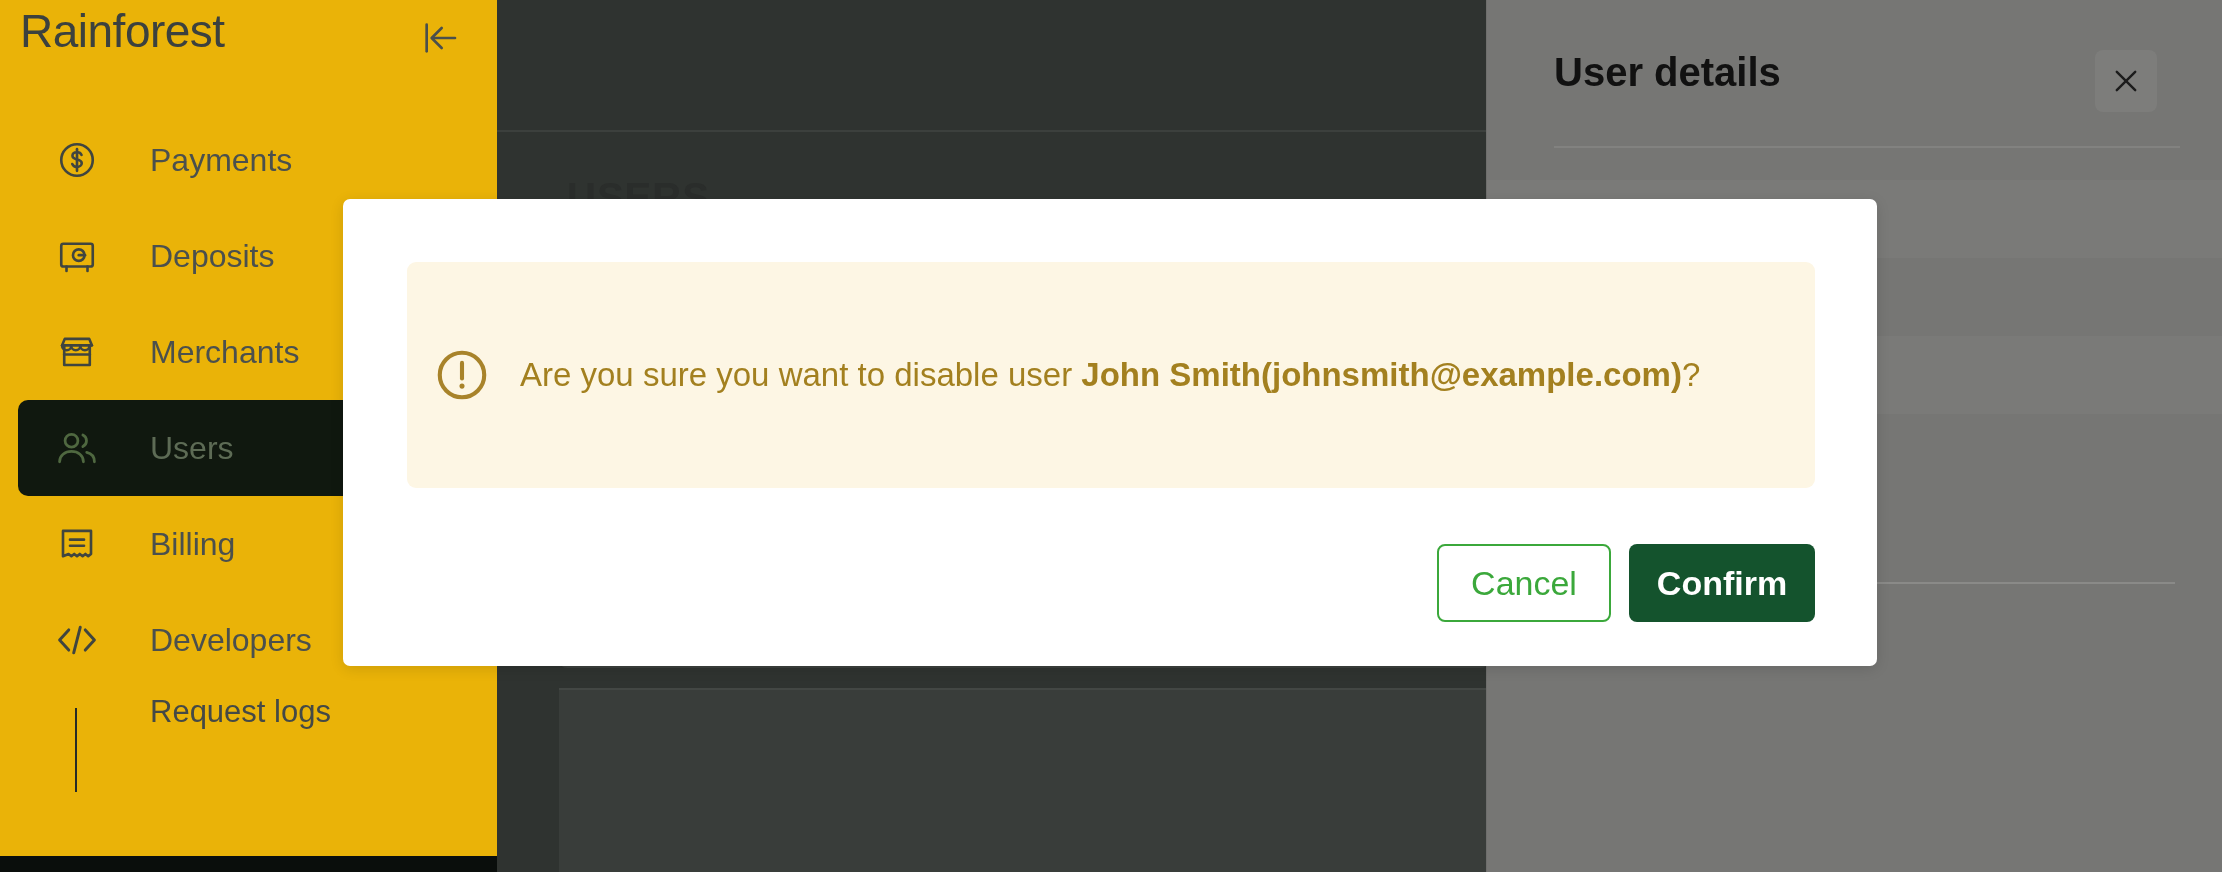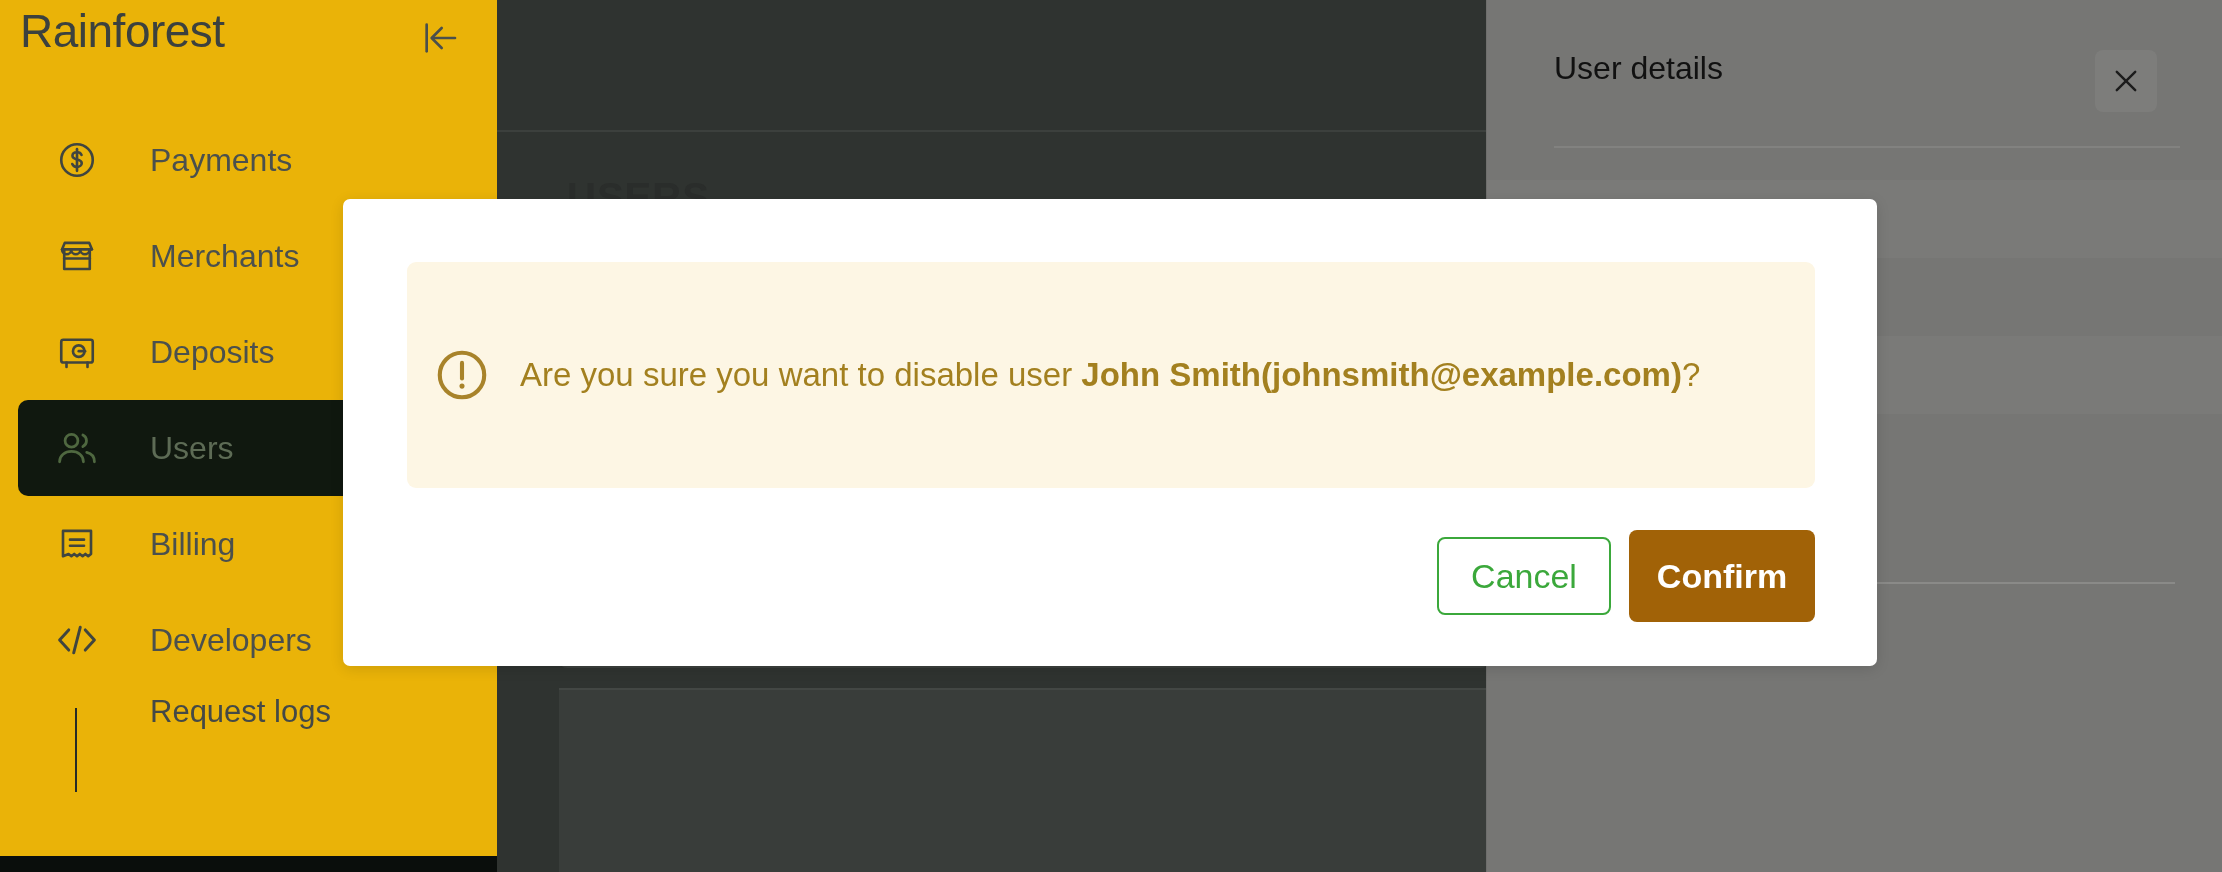--- a/index.html
+++ b/index.html
@@ -177,22 +177,22 @@
   #detail-header {
     position: absolute;
     left: 0; top: 0;
     width: 736px;
     height: 128px;
   }
   #detail-title {
     position: absolute;
     left: 67px;
     top: 50px;
-    font-size: 32px;
-    font-weight: 400;
+    font-size: 40px;
+    font-weight: 700;
     color: #111;
     white-space: nowrap;
   }
   #detail-close {
     position: absolute;
     left: 608px;
     top: 50px;
     width: 62px;
     height: 62px;
     border-radius: 8px;
@@ -309,25 +309,25 @@
     border: 2px solid #3BA83B;
     border-radius: 8px;
     background: #ffffff;
     color: #3BA83B;
     font-family: "Liberation Sans", sans-serif;
     font-size: 34px;
     cursor: pointer;
   }
   #btn-confirm {
     min-width: 186px;
-    height: 92px;
+    height: 78px;
     padding: 0 20px;
     border: none;
     border-radius: 8px;
-    background: #a16207;
+    background: #14532d;
     color: #ffffff;
     font-family: "Liberation Sans", sans-serif;
     font-size: 34px;
     font-weight: 700;
     cursor: pointer;
   }
 </style>
 </head>
 <body>
 
@@ -351,46 +351,46 @@
 
       <div class="nav-item">
         <span class="nav-icon">
           <svg width="42" height="42" viewBox="0 0 24 24" fill="none" stroke="#40453f" stroke-width="1.5" stroke-linecap="round" stroke-linejoin="round">
             <circle cx="12" cy="12" r="9"></circle>
             <path d="M14.6 9.1a2.6 2.6 0 0 0-2.6-1.5c-1.5 0-2.6.8-2.6 2s1 1.7 2.6 2.1 2.7.9 2.7 2.1-1.2 2.1-2.7 2.1a2.7 2.7 0 0 1-2.7-1.6"></path>
             <line x1="12" y1="5.8" x2="12" y2="18.2"></line>
           </svg>
         </span>
         <span class="nav-label">Payments</span>
+      </div>
+
+      <div class="nav-item">
+        <span class="nav-icon">
+          <svg width="42" height="42" viewBox="0 0 24 24" fill="none" stroke="#40453f" stroke-width="1.5" stroke-linecap="round" stroke-linejoin="round">
+            <rect x="3" y="5" width="18" height="13" rx="1.2"></rect>
+            <circle cx="13" cy="11.5" r="3.3"></circle>
+            <path d="M13 11.5h3.6"></path>
+            <line x1="6" y1="18" x2="6" y2="20.5"></line>
+            <line x1="18" y1="18" x2="18" y2="20.5"></line>
+          </svg>
+        </span>
+        <span class="nav-label">Deposits</span>
       </div>
 
       <div class="nav-item">
         <span class="nav-icon">
           <svg width="42" height="42" viewBox="0 0 24 24" fill="none" stroke="#40453f" stroke-width="1.5" stroke-linecap="round" stroke-linejoin="round">
             <path d="M3.5 8.2 5 4.5h14l1.5 3.7"></path>
             <path d="M3.5 8.2h17"></path>
             <path d="M4.7 8.4v11h14.6v-11"></path>
             <path d="M3.5 8.4a2.6 2.6 0 0 0 5.2 0 2.6 2.6 0 0 0 5.2 0 2.6 2.6 0 0 0 5.2 0"></path>
             <path d="M4.7 13.4h14.6"></path>
           </svg>
         </span>
         <span class="nav-label">Merchants</span>
-      </div>
-
-      <div class="nav-item">
-        <span class="nav-icon">
-          <svg width="42" height="42" viewBox="0 0 24 24" fill="none" stroke="#40453f" stroke-width="1.5" stroke-linecap="round" stroke-linejoin="round">
-            <rect x="3" y="5" width="18" height="13" rx="1.2"></rect>
-            <circle cx="13" cy="11.5" r="3.3"></circle>
-            <path d="M13 11.5h3.6"></path>
-            <line x1="6" y1="18" x2="6" y2="20.5"></line>
-            <line x1="18" y1="18" x2="18" y2="20.5"></line>
-          </svg>
-        </span>
-        <span class="nav-label">Deposits</span>
       </div>
 
       <div class="nav-item active">
         <span class="nav-icon">
           <svg width="44" height="44" viewBox="0 0 24 24" fill="none" stroke="#4f6840" stroke-width="1.5" stroke-linecap="round" stroke-linejoin="round">
             <circle cx="9" cy="8" r="3.5"></circle>
             <path d="M2.5 19.5c0-3.4 2.9-5.6 6.5-5.6s6.5 2.2 6.5 5.6"></path>
             <path d="M15.2 4.9a3.5 3.5 0 0 1 0 6.3"></path>
             <path d="M17.3 14.4c2.6.6 4.2 2.6 4.2 5.1"></path>
           </svg>

